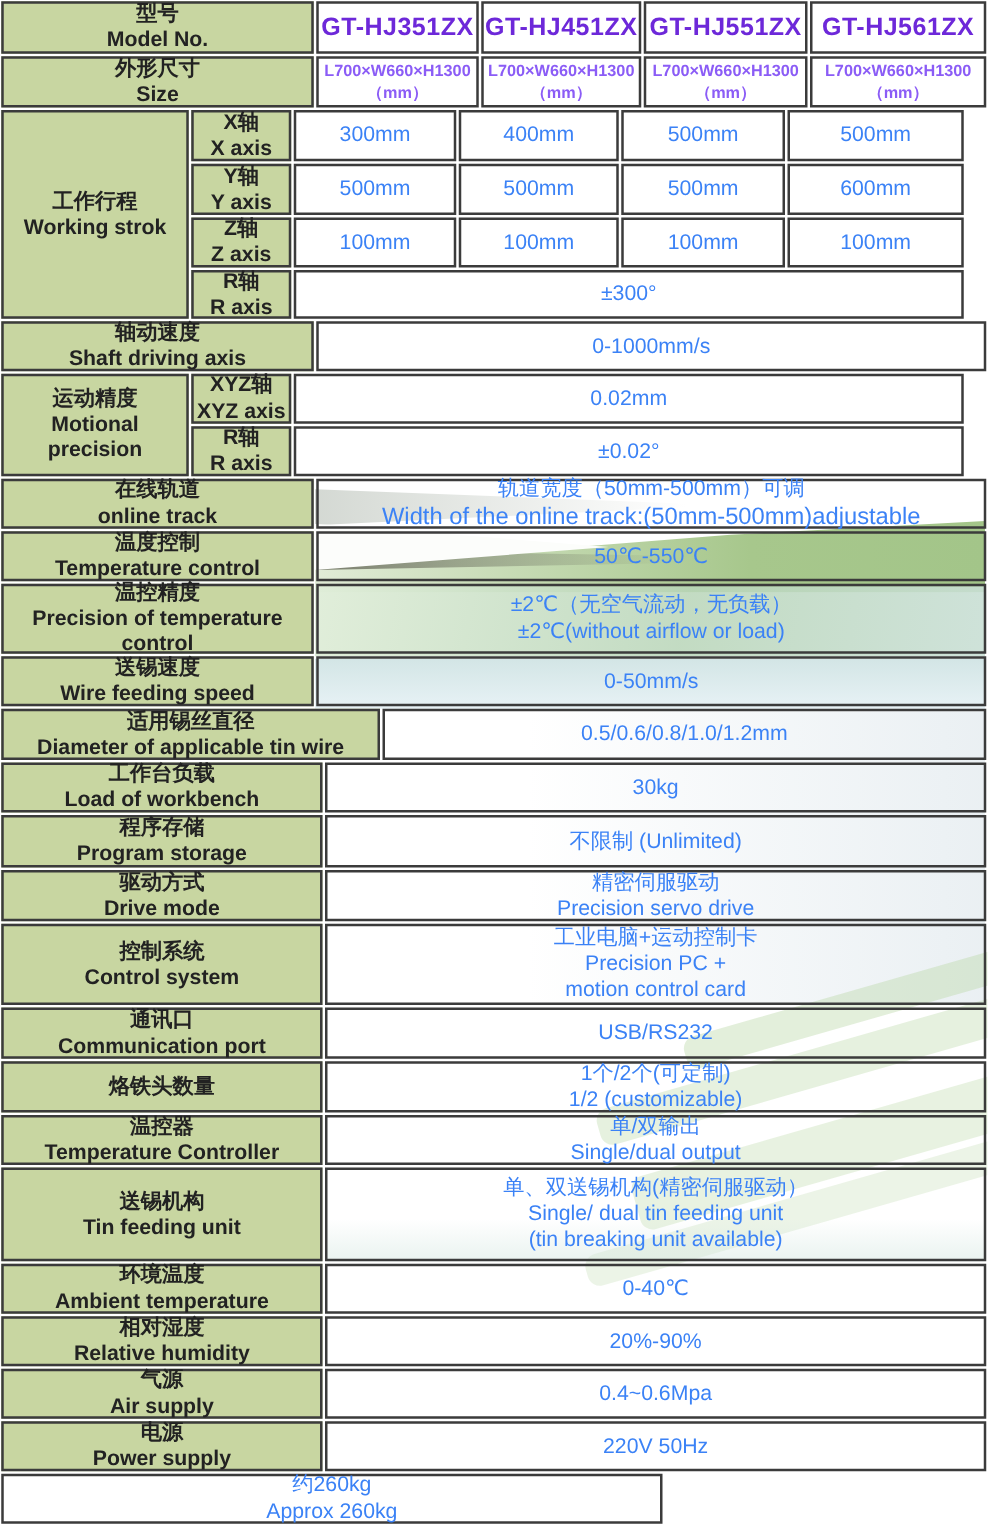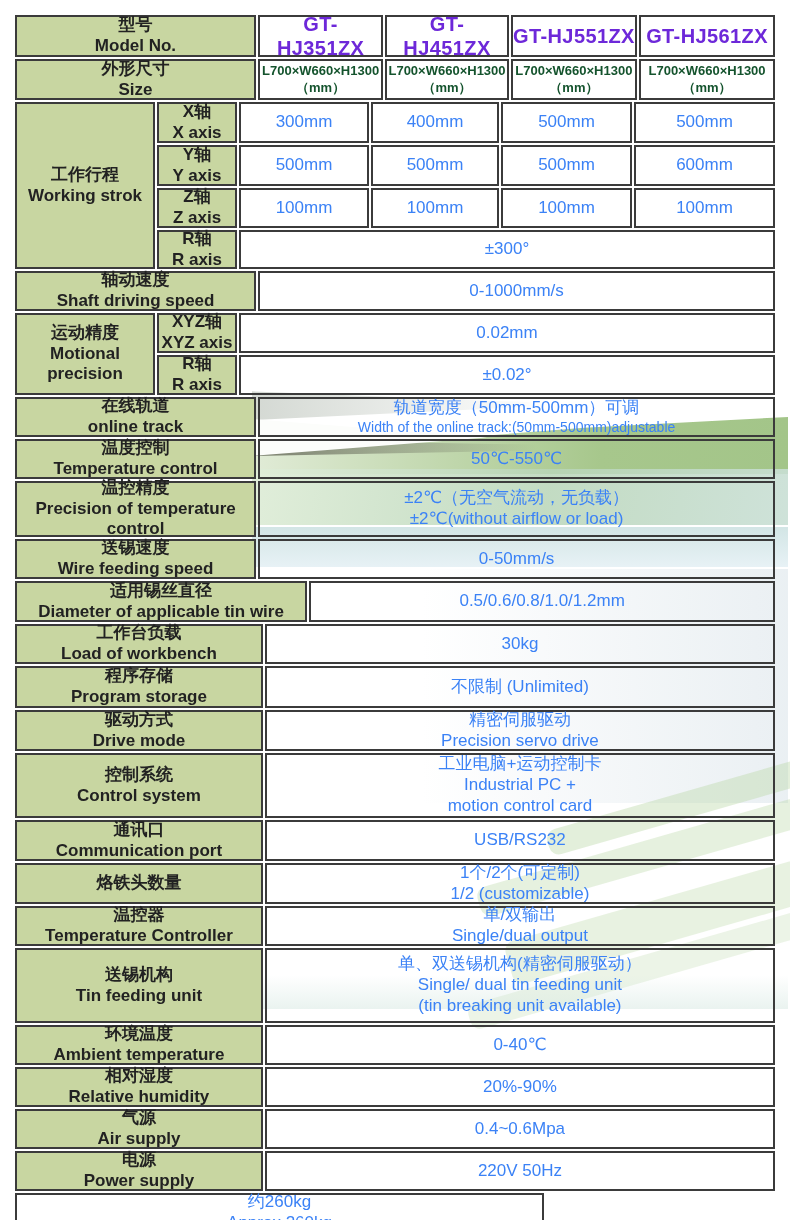--- a/index.html
+++ b/index.html
@@ -34,40 +34,40 @@
   .stripe { background:rgba(186,215,166,.45); transform:rotate(-16deg); border-radius:10px; }
   .s1 { left:540px; top:772px; width:430px; height:26px; opacity:.9; }
   .s2 { left:470px; top:824px; width:470px; height:30px; opacity:.8; }
   .s3 { left:500px; top:878px; width:470px; height:44px; opacity:.75; }
   .s4 { left:460px; top:938px; width:490px; height:26px; opacity:.6; }
   .a-teal-bottom { left:261px; top:975px; width:527px; height:34px;
     background:linear-gradient(to bottom, rgba(216,233,227,0), rgba(216,233,227,.55)); }
 
   
   .grid { position:relative; z-index:1; display:flex; flex-direction:column;
-    gap:2px; padding:15px; width:790px; height:1220px; }
+    gap:2px; padding:1px; width:790px; height:1220px; }
   .row { display:flex; gap:2px; }
   .col { display:flex; flex-direction:column; gap:2px; }
   .cell { border:2px solid #3b3b3b; display:flex; flex-direction:column;
     justify-content:center; align-items:center; text-align:center; line-height:1.22; }
   .lbl { background:#c8d6a1; font-weight:700; color:#222222; font-size:17px; }
   .val { background:transparent; color:#3b82f6; font-size:17px; }
   .val span { display:block; }
   
   .w150{width:150px} .w98{width:80px} .w250{width:250px} .w257{width:257px}
   .w303{width:303px} .c1{width:130px} .c2{width:128px} .c3{width:131px}
   .c4{width:141px} .v536{width:536px} .v529{width:529px} .v483{width:483px}
   .inner{width:636px}
   
   .h39{height:39px}.h40{height:40px}.h41{height:41px}.h42{height:42px}
   .h56{height:56px}.h65{height:65px}.h75{height:75px}.h82{height:82px}.h167{height:167px}
   
   .model { font-size:20px; font-weight:700; color:#6d28d9; letter-spacing:.4px; }
-  .size-val { font-size:13px; font-weight:700; color:#14532d; line-height:1.3; }
-  .small-en { font-size:14px; }
+  .size-val { font-size:13px; font-weight:700; color:#8b5cf6; line-height:1.3; }
+  .small-en { font-size:19px; }
 </style>
 </head>
 <body>
 
 <div class="sheet">
 
   <div class="art">
     <div class="a-green-main"></div>
     <div class="a-gray-wedge"></div>
     <div class="a-olive"></div>
@@ -194,21 +194,21 @@
           <div class="cell val v536 h39">
               <span>±300°</span>
             </div>
         </div>
       </div>
     </div>
 
     <div class="row">
       <div class="cell lbl w250 h40">
         <span>轴动速度</span>
-          <span>Shaft driving speed</span>
+          <span>Shaft driving axis</span>
       </div>
       <div class="cell val v536 h40">
           <span>0-1000mm/s</span>
         </div>
     </div>
 
     <div class="row">
       <div class="cell lbl w150 h82">
         <span>运动精度</span>
         <span>Motional</span>
@@ -320,21 +320,21 @@
       </div>
     </div>
 
     <div class="row">
       <div class="cell lbl w257 h65">
         <span>控制系统</span>
           <span>Control system</span>
       </div>
       <div class="cell val v529 h65">
         <span>工业电脑+运动控制卡</span>
-        <span>Industrial PC +</span>
+        <span>Precision PC +</span>
         <span>motion control card</span>
       </div>
     </div>
 
     <div class="row">
       <div class="cell lbl w257 h41">
         <span>通讯口</span>
           <span>Communication port</span>
       </div>
       <div class="cell val v529 h41">

